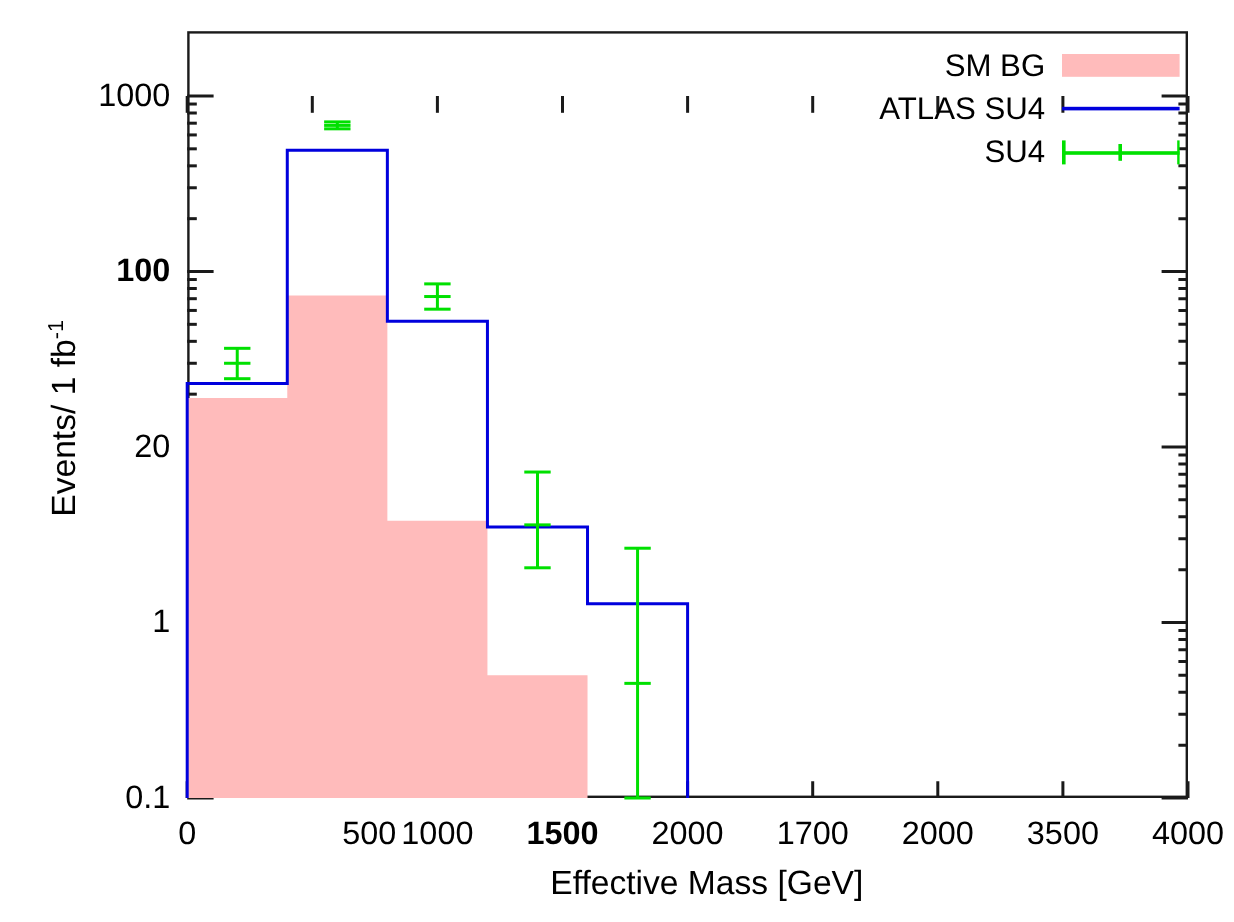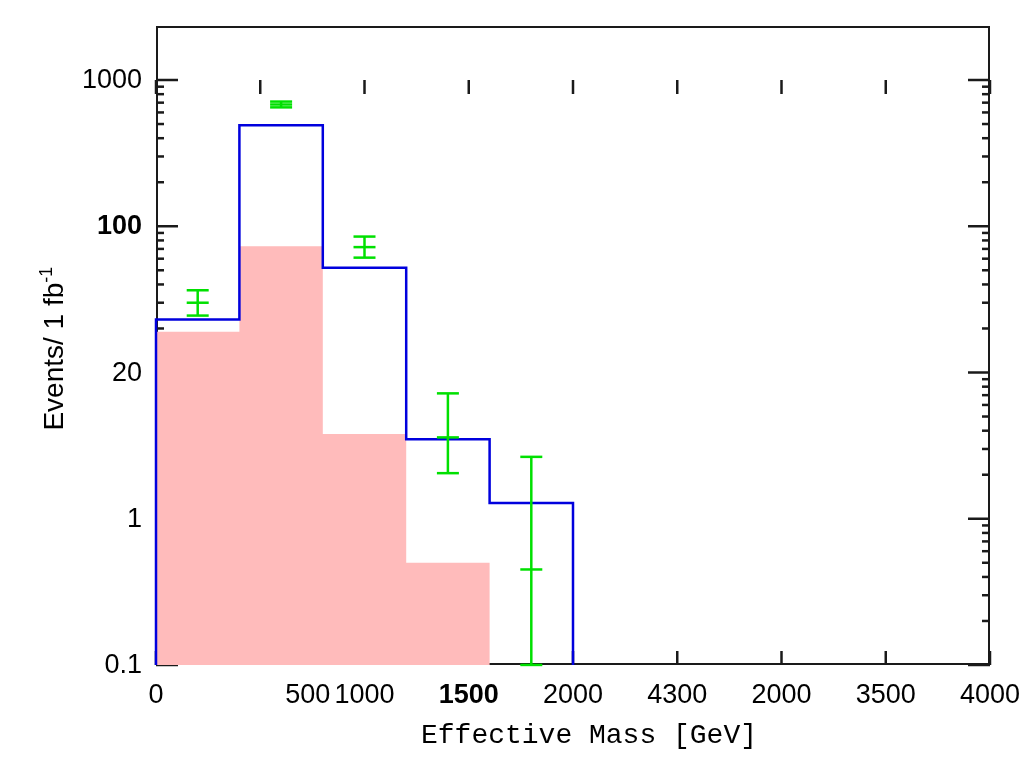--- a/index.html
+++ b/index.html
@@ -14,21 +14,21 @@
   #svg-layer{position:absolute;left:0;top:0;width:1028px;height:768px;}
 
   
   .ytick-label{position:absolute;text-align:right;width:120px;
                font-size:27px;line-height:27px;color:#000;white-space:nowrap;}
   .xtick-label{position:absolute;text-align:center;width:140px;
                font-size:27px;line-height:27px;color:#000;white-space:nowrap;}
 
   
   #xlabel{position:absolute;left:0;top:722px;width:1028px;text-align:center;
-          font-size:28px;line-height:28px;font-family:Liberation Mono, monospace;}
+          font-size:28px;line-height:28px;}
   #xlabel .txt{margin-left:150px;}
   #ylabel{position:absolute;left:-180px;top:330px;width:460px;text-align:center;
           font-size:28px;line-height:30px;
           transform:rotate(-90deg);transform-origin:center center;}
   #ylabel sup{font-size:18px;vertical-align:super;}
 
   
   #legend{position:absolute;right:45px;top:36px;width:330px;}
   .legend-row{display:flex;align-items:center;justify-content:flex-end;height:36px;}
   .legend-label{font-size:26px;line-height:26px;text-align:right;
@@ -172,27 +172,54 @@
       <div class="ytick-label" style="left: 22px; top: 212.25px; font-weight: bold;">100</div>
       <div class="ytick-label" style="left: 22px; top: 66px;">1000</div>
     </div>
 
   <div id="xtick-labels">
       <div class="xtick-label" style="left: 86px; top: 681px;">0</div>
       <div class="xtick-label" style="left: 190.25px; top: 681px; text-align: right;">500</div>
       <div class="xtick-label" style="left: 294.5px; top: 681px;">1000</div>
       <div class="xtick-label" style="left: 398.75px; top: 681px; font-weight: bold;">1500</div>
       <div class="xtick-label" style="left: 503px; top: 681px;">2000</div>
-      <div class="xtick-label" style="left: 607.25px; top: 681px;">4300</div>
+      <div class="xtick-label" style="left: 607.25px; top: 681px;">1700</div>
       <div class="xtick-label" style="left: 711.5px; top: 681px;">2000</div>
       <div class="xtick-label" style="left: 815.75px; top: 681px;">3500</div>
       <div class="xtick-label" style="left: 920px; top: 681px;">4000</div>
     </div>
 
   <div id="ylabel">
     <span>Events/ 1 fb</span><sup>-1</sup>
   </div>
 
   <div id="xlabel">
     <span class="txt">Effective Mass [GeV]</span>
   </div>
 
+  <div id="legend">
+
+    <div class="legend-row">
+      <div class="legend-label">SM BG</div>
+      <div class="legend-key">
+        <div class="key-fill"></div>
+      </div>
+    </div>
+
+    <div class="legend-row">
+      <div class="legend-label">ATLAS SU4</div>
+      <div class="legend-key">
+        <div class="key-line"></div>
+      </div>
+    </div>
+
+    <div class="legend-row">
+      <div class="legend-label">SU4</div>
+      <div class="legend-key">
+        <div class="key-err"></div>
+        <div class="key-cap l"></div>
+        <div class="key-cap r"></div>
+        <div class="key-tick"></div>
+      </div>
+    </div>
+
+  </div>
 </div>
 
 </body></html>

